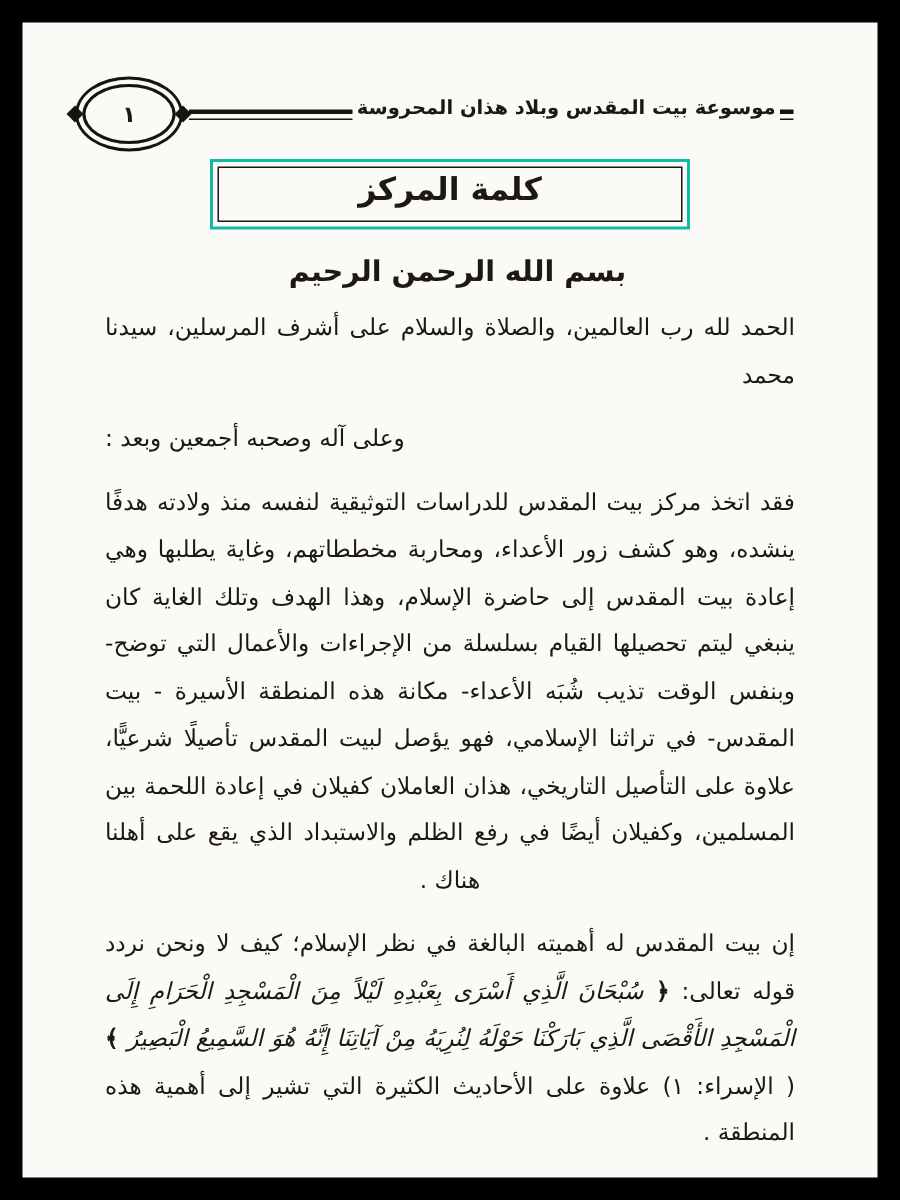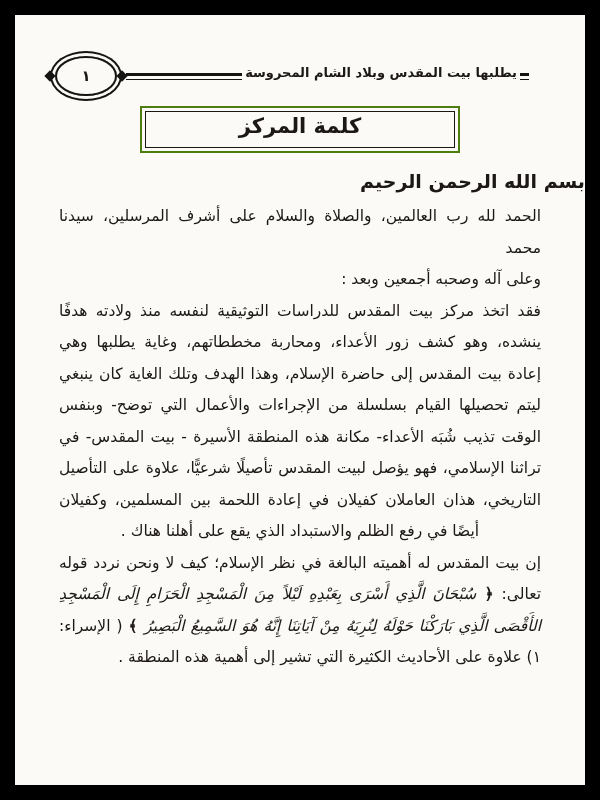--- a/index.html
+++ b/index.html
@@ -65,62 +65,62 @@
     height: 8px;
     background: #161412;
     transform: translateY(-50%) rotate(45deg);
   }
   .page-number-ornament::before { right: -11px; }
   .page-number-ornament::after  { left: -11px; }
   
   .title-box {
     width: 310px;
     margin: 7px auto 0 auto;
-    border: 2px solid #4d7c0f;
+    border: 2px solid #14b8a6;
     padding: 3px;
     background: #fbfaf7;
   }
   .title-box-inner {
     border: 1px solid #1a1713;
     text-align: center;
     font-size: 21px;
     font-weight: bold;
     padding: 2px 0 9px 0;
   }
   
   .basmala {
-    text-align: right;
+    text-align: center;
     font-size: 19px;
     font-weight: bold;
     margin-top: 17px;
     padding-left: 10px;
   }
   .body-text {
     margin: 9px 44px 0 44px;
     font-size: 15.5px;
     line-height: 31.5px;
     text-align: justify;
     text-justify: inter-word;
   }
-  .body-text p { margin: 0; }
+  .body-text p { margin: 11px; }
   .line-full   { text-align: justify; text-align-last: justify; }
-  .line-center { text-align: right; }
+  .line-center { text-align: left; }
   .p-center-last { text-align-last: center; }
   .p-right-last  { text-align-last: right; }
   .quran-bracket { font-weight: bold; }
   .quran-verse   { letter-spacing: 0.2px; font-style: italic; }
 </style>
 </head>
 <body>
 
 <div class="page">
 
   <div class="running-head">
     <div class="rule rule-short"></div>
-    <div class="series-title">يطلبها بيت المقدس وبلاد الشام المحروسة</div>
+    <div class="series-title">موسوعة بيت المقدس وبلاد هذان المحروسة</div>
     <div class="rule rule-long"></div>
     <div class="page-number-ornament">
       <span>١</span>
     </div>
   </div>
 
   <div class="title-box">
     <div class="title-box-inner">كلمة المركز</div>
   </div>
 

